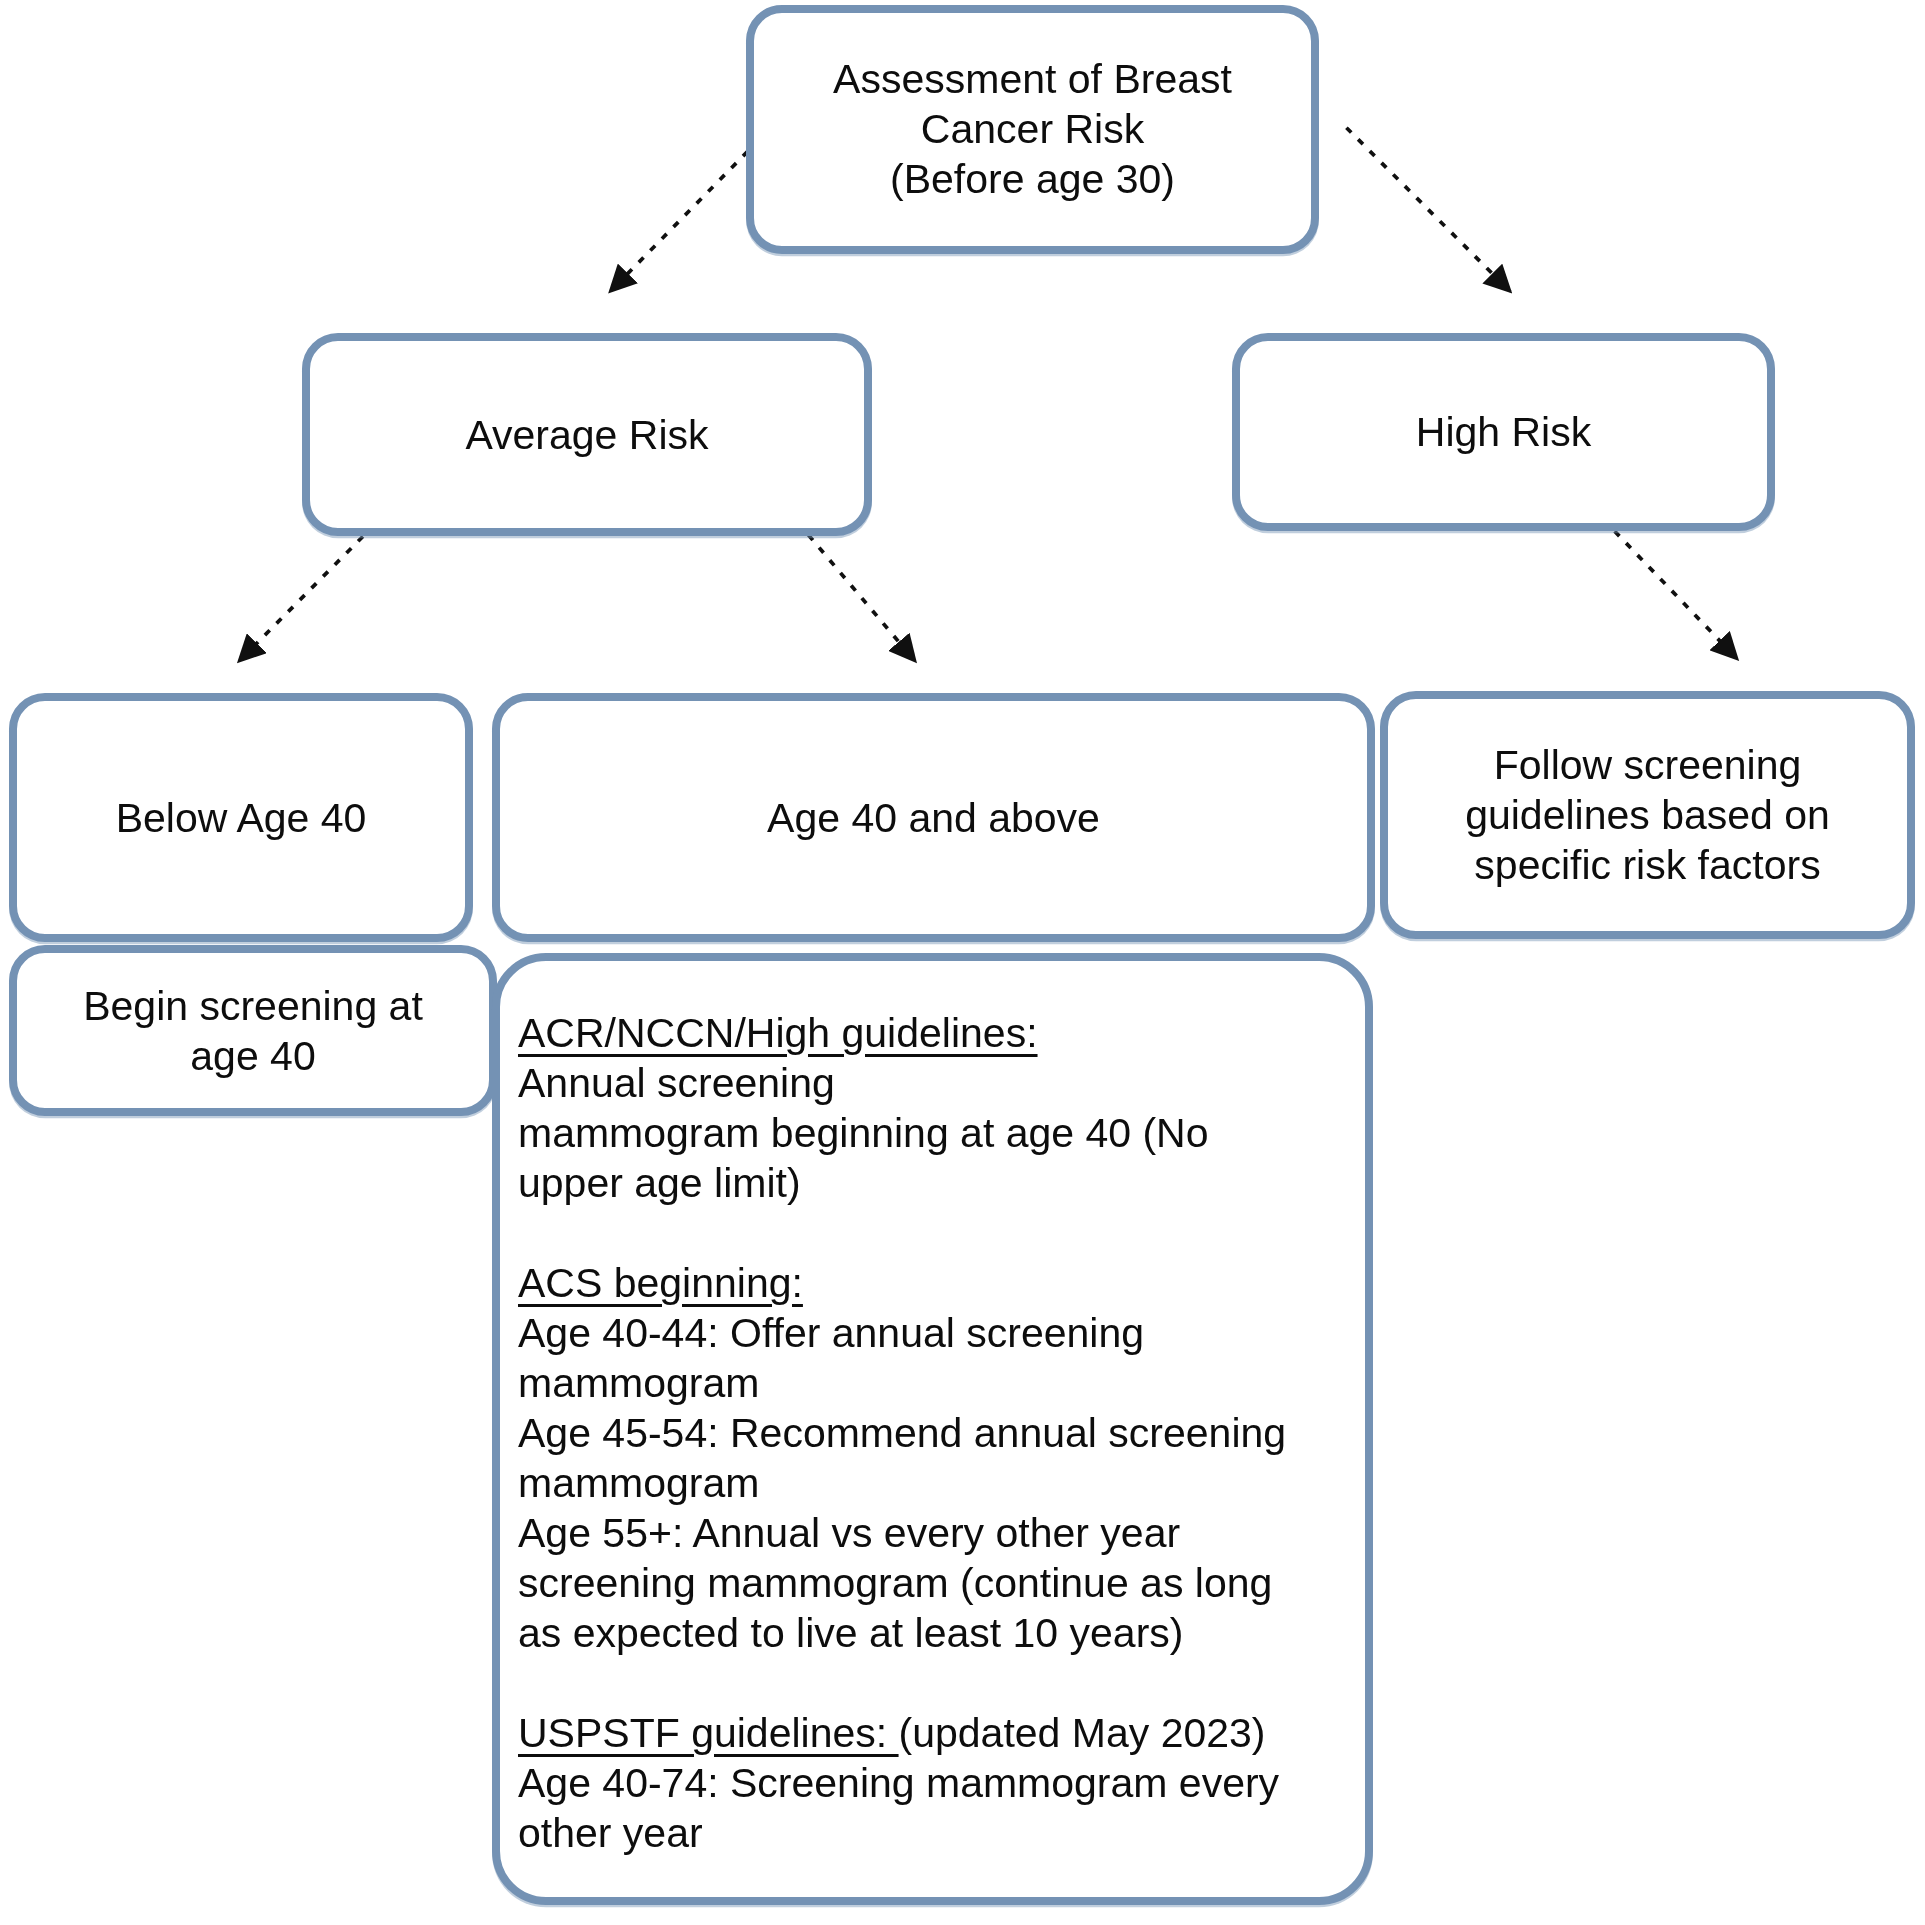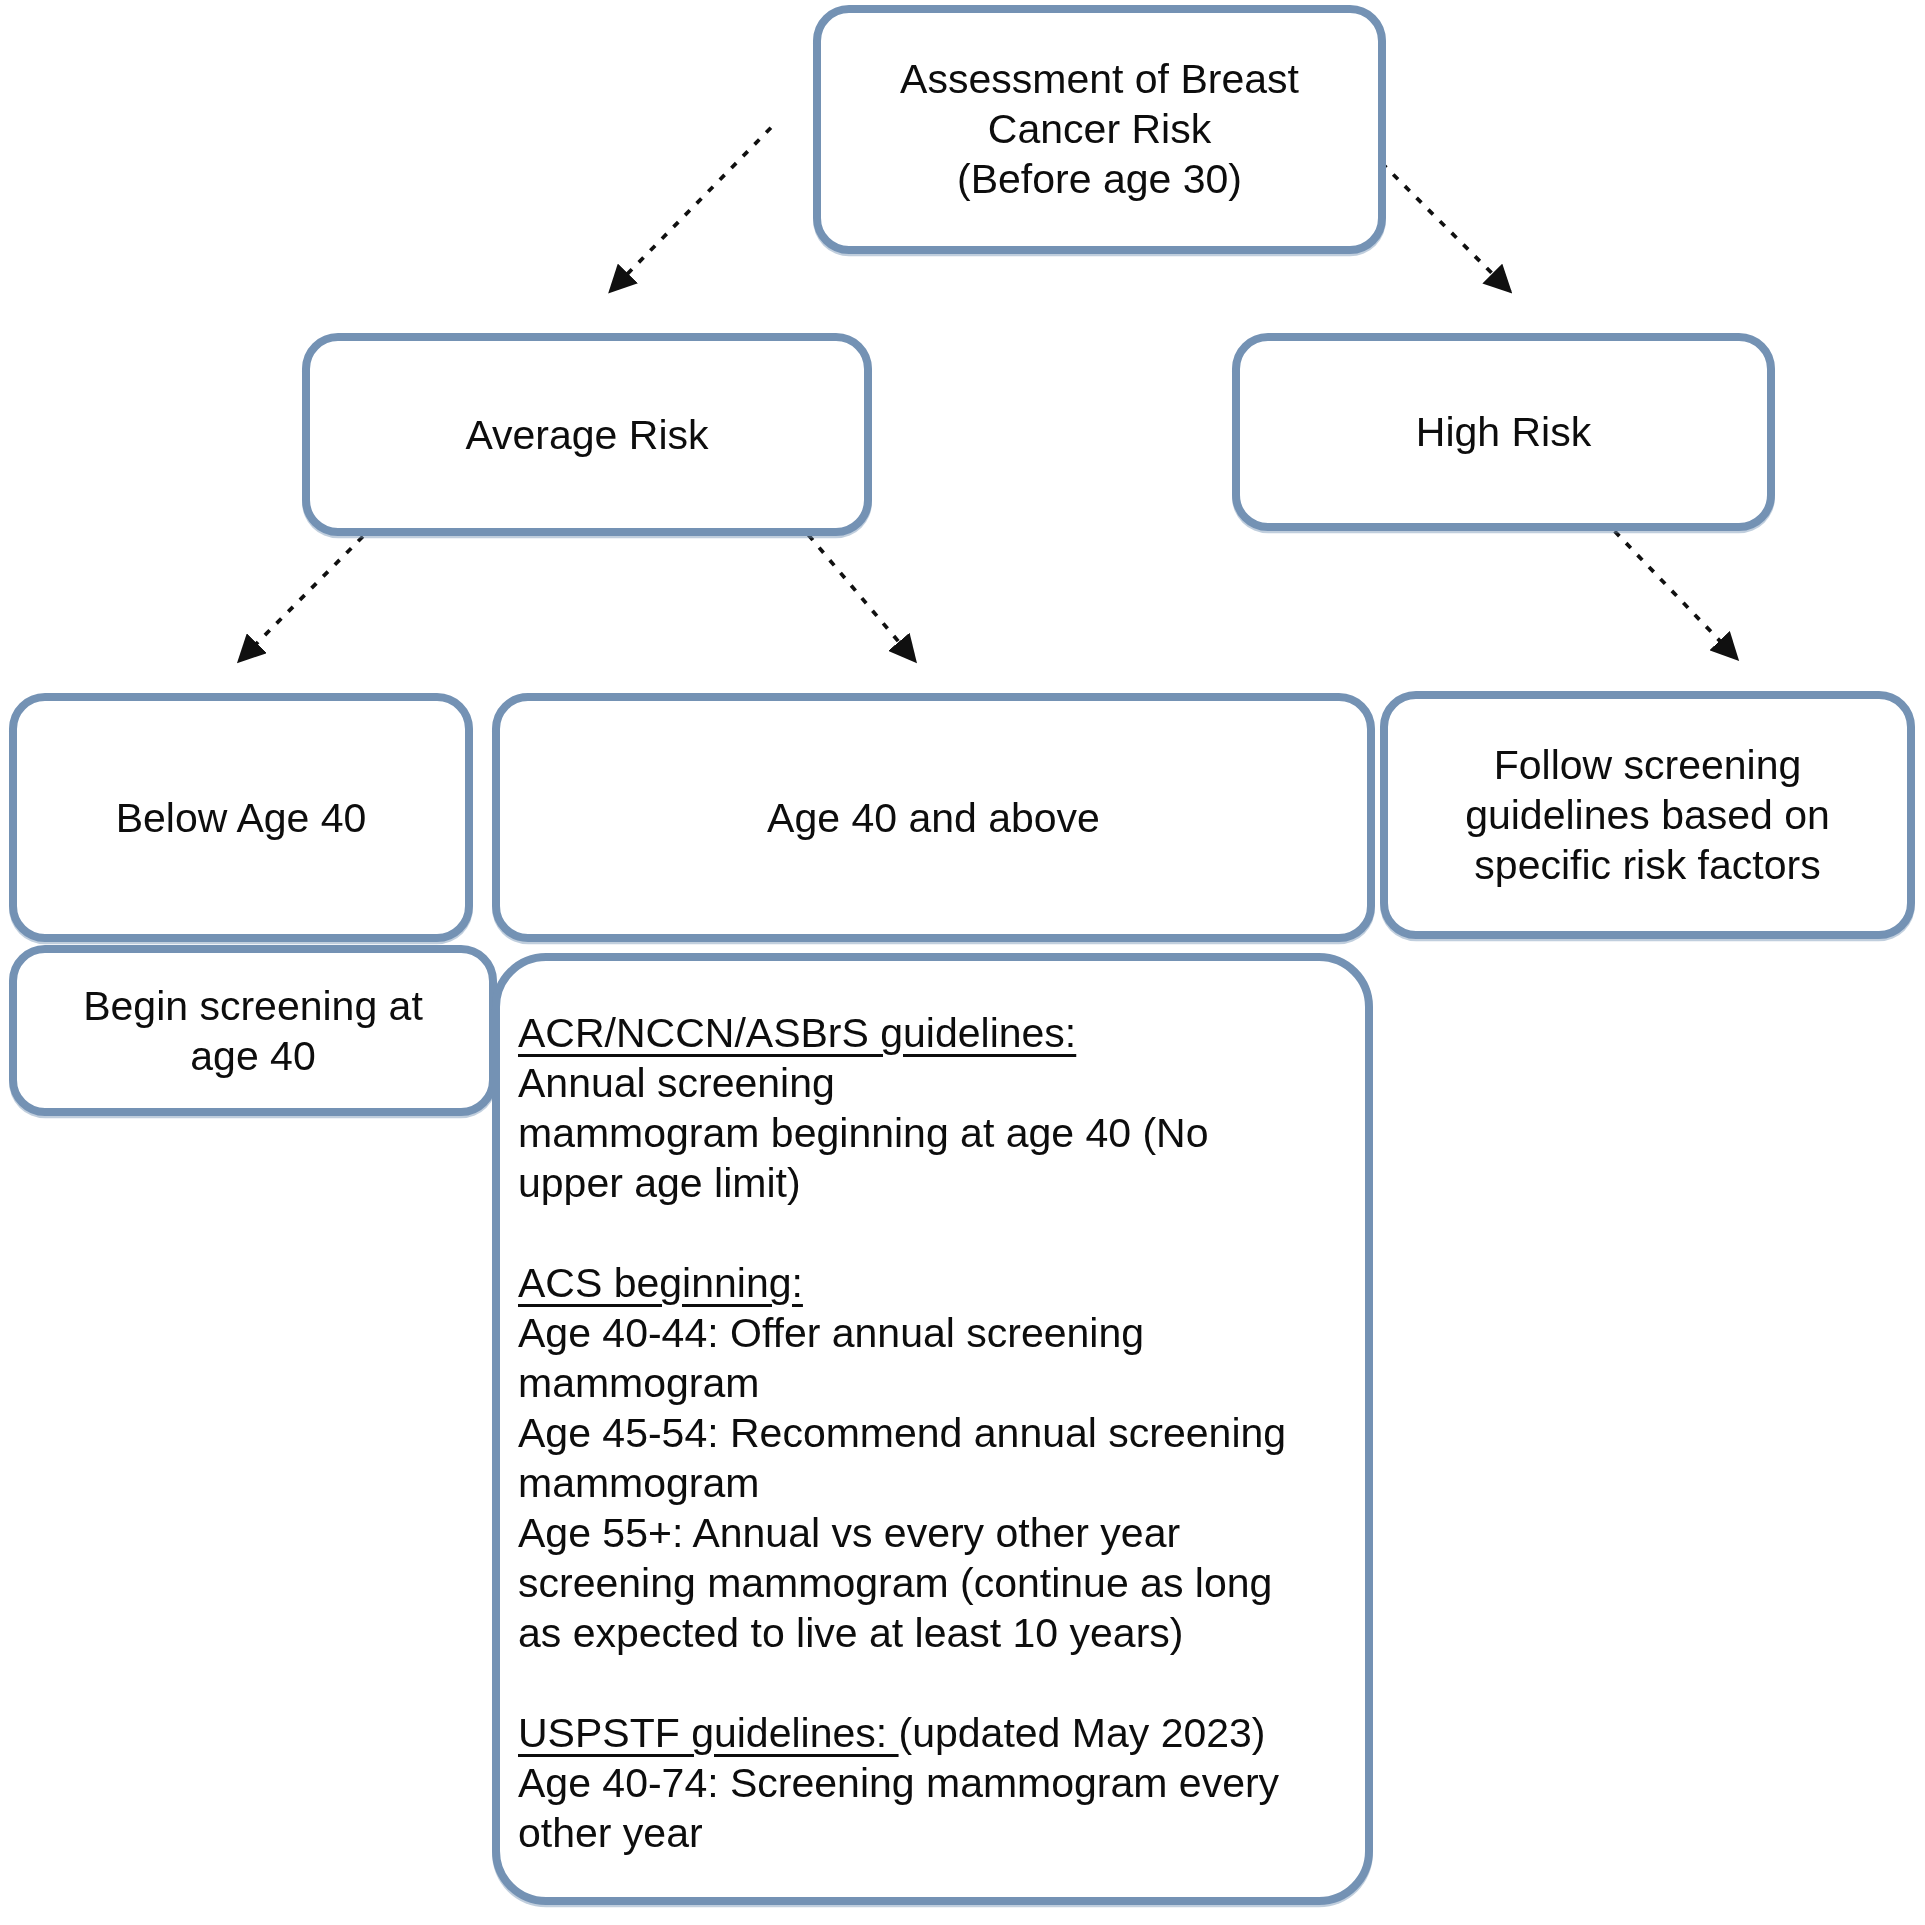--- a/index.html
+++ b/index.html
@@ -24,21 +24,21 @@
     border-radius: 36px;
     display: flex;
     align-items: center;
     justify-content: center;
     text-align: center;
     font-size: 41px;
     line-height: 50px;
     white-space: pre-line;
     box-shadow: 0 2.3px 0 rgba(116,146,180,0.45);
   }
-  #node-assessment        { left:813px; top:4.5px;    width:573px;  height:249px; }
+  #node-assessment        { left:746px; top:4.5px;    width:573px;  height:249px; }
   #node-average-risk      { left:302px;  top:333px;  width:570px;  height:203px; }
   #node-high-risk         { left:1232px; top:333px;  width:543px;  height:198px; }
   #node-below-age-40      { left:9px;   top:693px;  width:464px;  height:249px; }
   #node-age-40-and-above  { left:492px;  top:693px;  width:883px; height:249px; }
   #node-follow-guidelines { left:1380px; top:691px;  width:535px;  height:248px; }
   #node-begin-screening   { left:9px;   top:945px; width:488px;  height:171px; }
   #node-guidelines-detail {
     left:492px; top:953px; width:881px; height:952px;
     border-radius: 54px;
     align-items: flex-start;
@@ -103,21 +103,21 @@
 guidelines based on
 specific risk factors</div>
 
   <div class="node" id="node-begin-screening">Begin screening at
 age 40</div>
 
   <div class="node" id="node-guidelines-detail">
 
     <div class="section">
       <div class="section-head">
-        <span class="section-heading">ACR/NCCN/ASBrS guidelines:</span><span></span>
+        <span class="section-heading">ACR/NCCN/High guidelines:</span><span></span>
       </div>
       <div class="section-body">Annual screening
 mammogram beginning at age 40 (No
 upper age limit)</div>
     </div>
 
     <div class="section">
       <div class="section-head">
         <span class="section-heading">ACS beginning:</span><span></span>
       </div>

